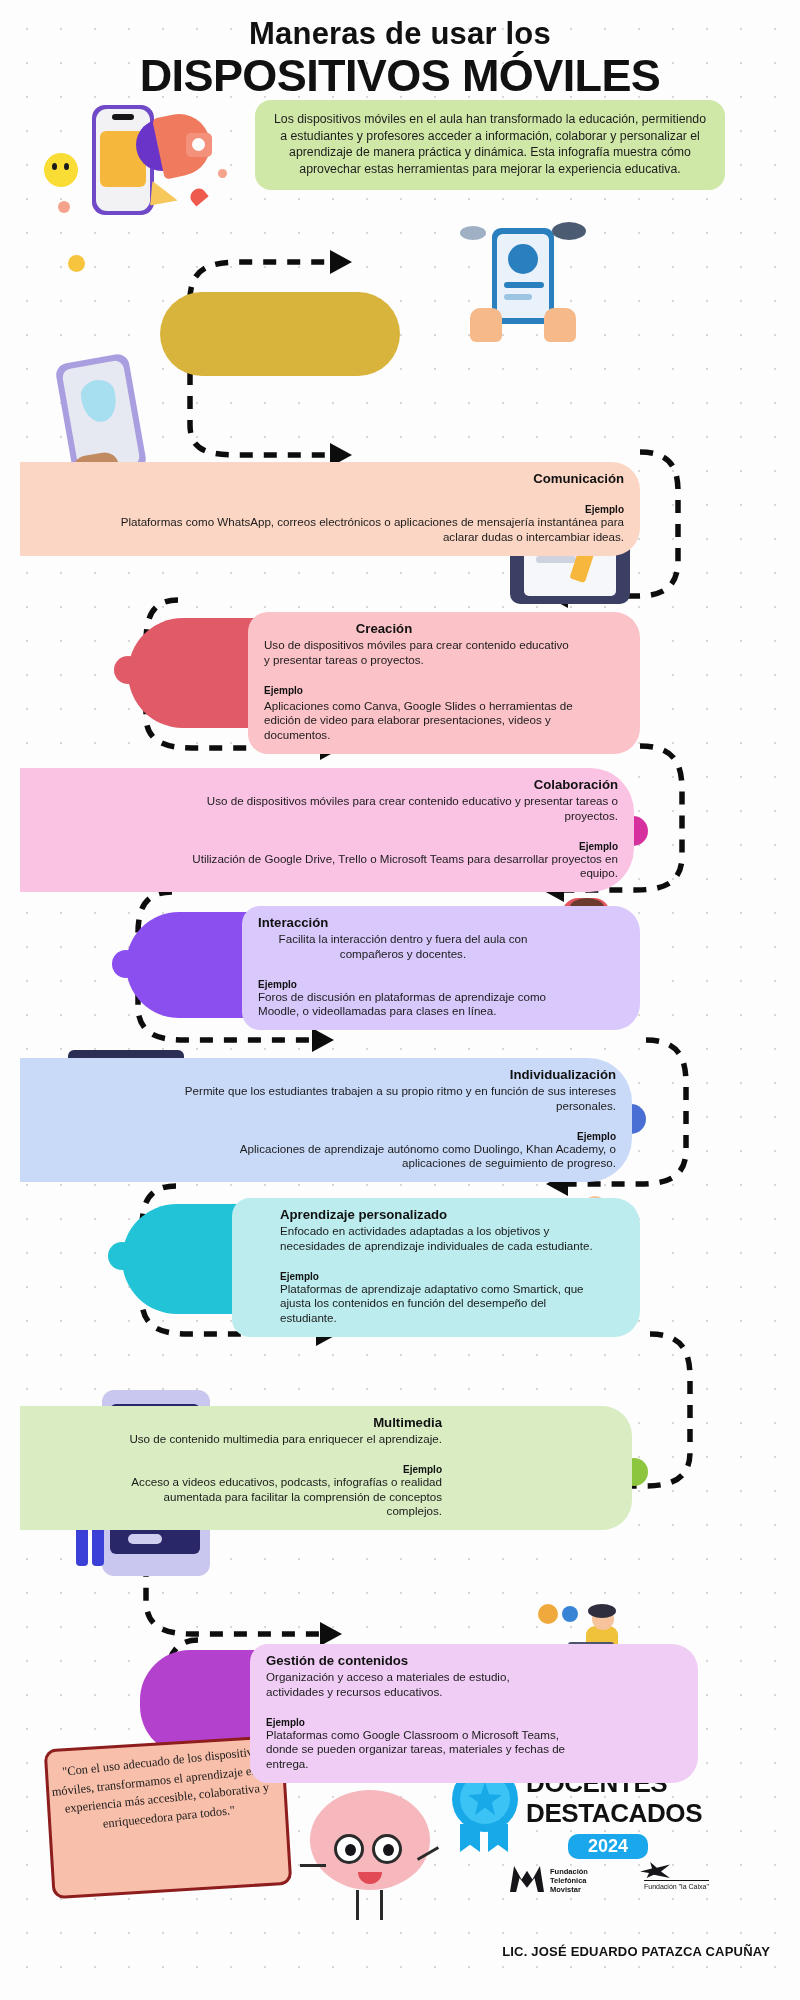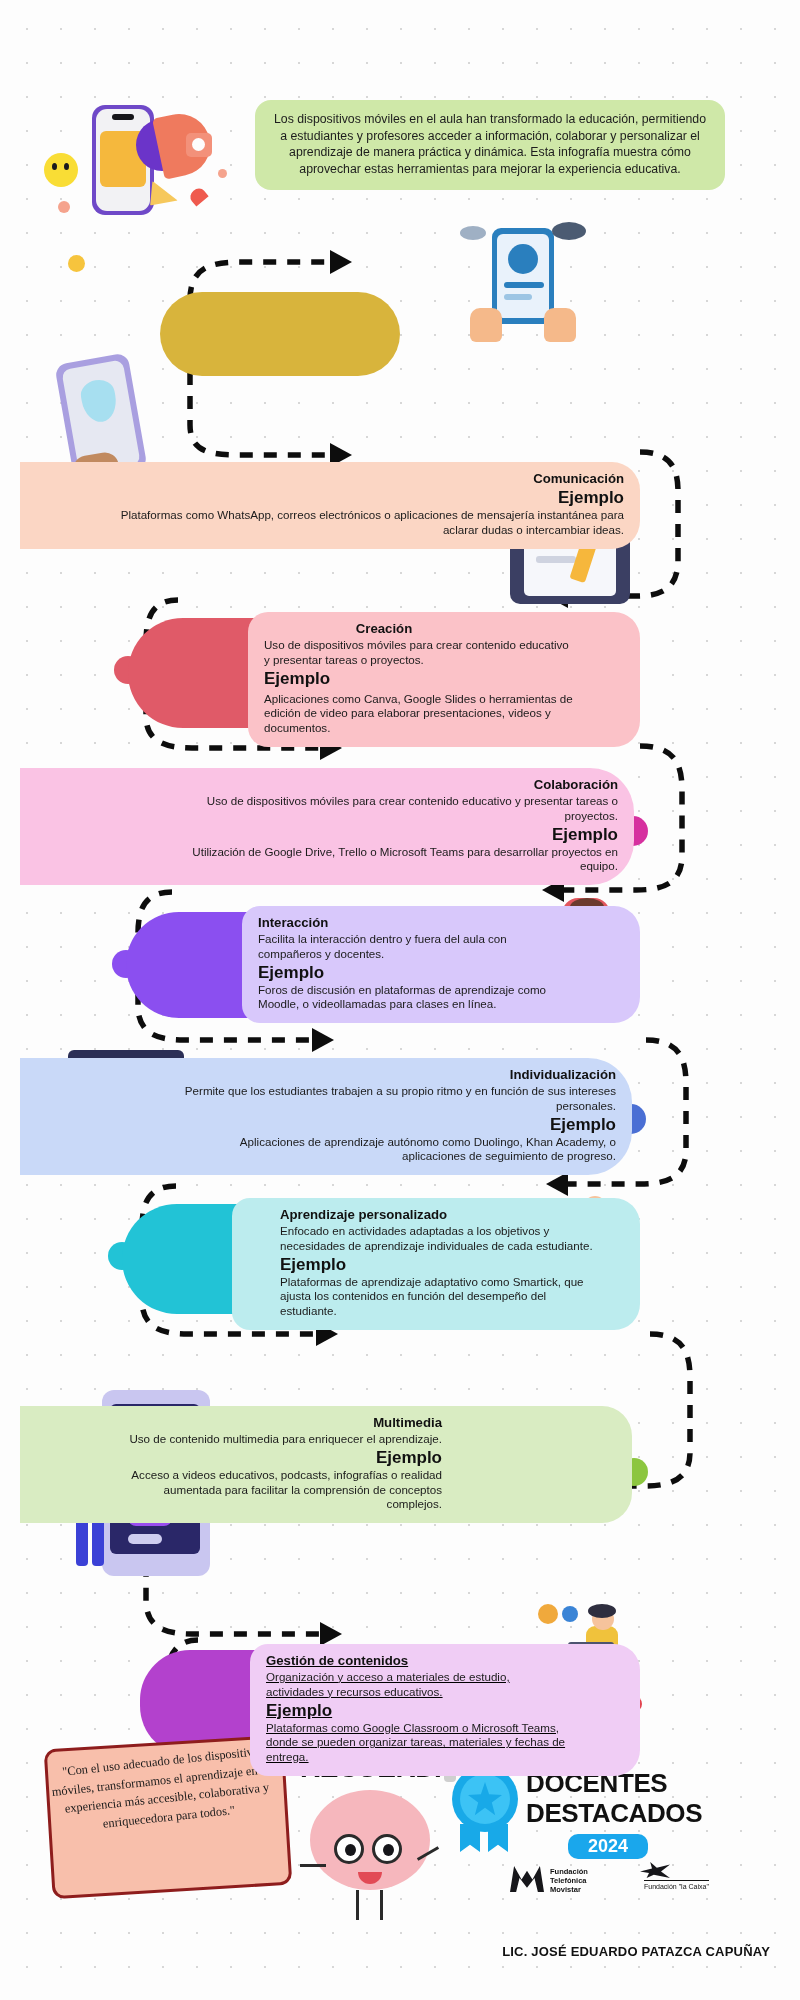--- a/index.html
+++ b/index.html
@@ -41,21 +41,21 @@
   }
 
   
   .row { position: absolute; }
   .card {
     position: relative; border-radius: 38px;
     padding: 9px 16px 11px 16px;
   }
   .card .card-title { font-weight: bold; font-size: 13.2px; color: #111; line-height:1.2; }
   .card .card-body  { font-size: 11.6px; line-height: 1.28; color: #1b1b1b; margin-top: 1px; }
-  .card .ej-label   { font-weight: bold; font-size: 17px; color: #111; margin-top: 1px; }
+  .card .ej-label   { font-weight: bold; font-size: 10px; color: #111; margin-top: 17px; }
   .card .card-ex    { font-size: 11.6px; line-height: 1.28; color: #1b1b1b; }
   .t-right { text-align: right; }
   .t-left  { text-align: left; }
 
   
   .capsule { position: absolute; border-radius: 50px; z-index: 0; }
   .knob    { position: absolute; border-radius: 50%; z-index: 0; }
 
   
   .flow { position: absolute; left: 0; top: 0; width: 800px; height: 2000px; pointer-events: none; }
@@ -97,20 +97,24 @@
   .author {
     position: absolute; left: 0; top: 1944px; width: 770px; text-align: right;
     font-size: 13px; font-weight: bold; color: #111; letter-spacing: .2px;
   }
 </style>
 </head>
 <body>
 
 <div id="page">
 
+  <div class="header">
+    <div class="title-small">Maneras de usar los</div>
+    <div class="title-big">DISPOSITIVOS MÓVILES</div>
+  </div>
 
   <div class="intro">
     <span>Los dispositivos móviles en el aula han transformado la educación, permitiendo a estudiantes y profesores acceder a información, colaborar y personalizar el aprendizaje de manera práctica y dinámica. Esta infografía muestra cómo aprovechar estas herramientas para mejorar la experiencia educativa.</span>
   </div>
 
   <div class="illus" style="left:40px; top:105px; width:215px; height:115px;">
     <div class="phone-body" style="left:52px; top:0px; width:62px; height:110px; background:#6f49c8; border-radius:13px;"></div>
     <div class="phone-body" style="left:56px; top:4px; width:54px; height:102px; background:#f2f2f4; border-radius:11px;"></div>
     <div class="phone-body" style="left:60px; top:26px; width:46px; height:56px; background:#f5b83d; border-radius:6px;"></div>
     <div style="position:absolute; left:72px; top:9px; width:22px; height:6px; background:#16161a; border-radius:4px;"></div>
@@ -230,21 +234,21 @@
     <div style="position:absolute; left:88px; top:0px; width:6px; height:46px; background:#2f8f6b; border-radius:3px;"></div>
     <div class="blob" style="left:74px; top:4px; width:22px; height:12px; background:#3da87c;"></div>
     <div class="blob" style="left:90px; top:10px; width:22px; height:12px; background:#3da87c;"></div>
   </div>
 
   <div class="row" style="left:126px; top:906px; width:514px;">
     <div class="knob" style="left:-14px; top:44px; width:28px; height:28px; background:#8b4ff0;"></div>
     <div class="capsule" style="left:0px; top:6px; width:220px; height:106px; background:#8b4ff0; border-radius:54px 18px 18px 54px;"></div>
     <div class="card" style="margin-left:116px; width:398px; background:#d8c8fb; border-radius:18px 26px 26px 18px; z-index:2;">
       <div class="card-title t-left">Interacción</div>
-      <div class="card-body t-left" style="width:290px;">Facilita la interacción dentro y fuera del aula con compañeros y docentes.</div>
+      <div class="card-body t-left" style="width:290px;text-align:center;">Facilita la interacción dentro y fuera del aula con compañeros y docentes.</div>
       <div class="ej-label t-left">Ejemplo</div>
       <div class="card-ex t-left" style="width:300px;">Foros de discusión en plataformas de aprendizaje como Moodle, o videollamadas para clases en línea.</div>
     </div>
   </div>
   <div class="illus" style="left:500px; top:898px; width:150px; height:130px;">
     <div style="position:absolute; left:8px; top:40px; width:112px; height:76px; background:#cfe7f7; border-radius:10px;"></div>
     <div style="position:absolute; left:18px; top:52px; width:74px; height:7px; background:#fff; border-radius:4px;"></div>
     <div style="position:absolute; left:18px; top:66px; width:58px; height:7px; background:#fff; border-radius:4px;"></div>
     <div style="position:absolute; left:62px; top:0px; width:48px; height:58px; background:#e2575f; border-radius:16px 16px 6px 6px;"></div>
     <div class="blob" style="left:74px; top:2px; width:28px; height:28px; background:#f6c39c;"></div>
@@ -313,21 +317,21 @@
     <div style="position:absolute; left:82px; top:144px; width:34px; height:10px; background:#cfcdf0; border-radius:6px;"></div>
     <div style="position:absolute; left:28px; top:78px; width:32px; height:52px; background:#e03a2f; border-radius:10px 10px 4px 4px;"></div>
     <div class="blob" style="left:34px; top:58px; width:24px; height:24px; background:#f6c39c;"></div>
     <div class="blob" style="left:30px; top:52px; width:30px; height:16px; background:#6b3bc9;"></div>
     <div style="position:absolute; left:30px; top:128px; width:12px; height:48px; background:#3b41d6; border-radius:4px;"></div>
     <div style="position:absolute; left:46px; top:128px; width:12px; height:48px; background:#3b41d6; border-radius:4px;"></div>
   </div>
 
   <div class="row" style="left:140px; top:1644px; width:500px;">
     <div class="capsule" style="left:0px; top:6px; width:226px; height:106px; background:#b341cd; border-radius:50px 18px 18px 50px;"></div>
-    <div class="card" style="margin-left:110px; width:390px; background:#f0cdf5; border-radius:18px 26px 26px 18px; z-index:2;text-decoration:underline;">
+    <div class="card" style="margin-left:110px; width:448px; background:#f0cdf5; border-radius:18px 26px 26px 18px; z-index:2;">
       <div class="card-title t-left">Gestión de contenidos</div>
       <div class="card-body t-left" style="width:300px;">Organización y acceso a materiales de estudio, actividades y recursos educativos.</div>
       <div class="ej-label t-left">Ejemplo</div>
       <div class="card-ex t-left" style="width:320px;">Plataformas como Google Classroom o Microsoft Teams, donde se pueden organizar tareas, materiales y fechas de entrega.</div>
     </div>
   </div>
   <div class="illus" style="left:520px; top:1604px; width:150px; height:130px;">
     <div class="blob" style="left:18px; top:0px; width:20px; height:20px; background:#f0a93c;"></div>
     <div class="blob" style="left:42px; top:2px; width:16px; height:16px; background:#3a84d6;"></div>
     <div style="position:absolute; left:66px; top:22px; width:32px; height:48px; background:#f0c23c; border-radius:9px 9px 4px 4px;"></div>

